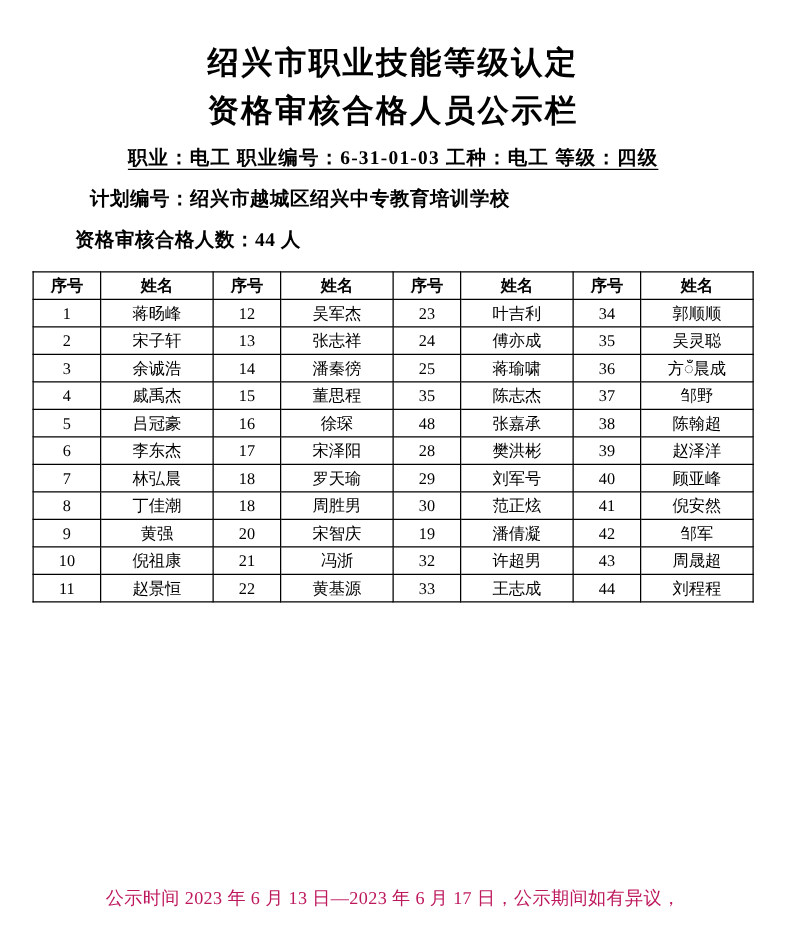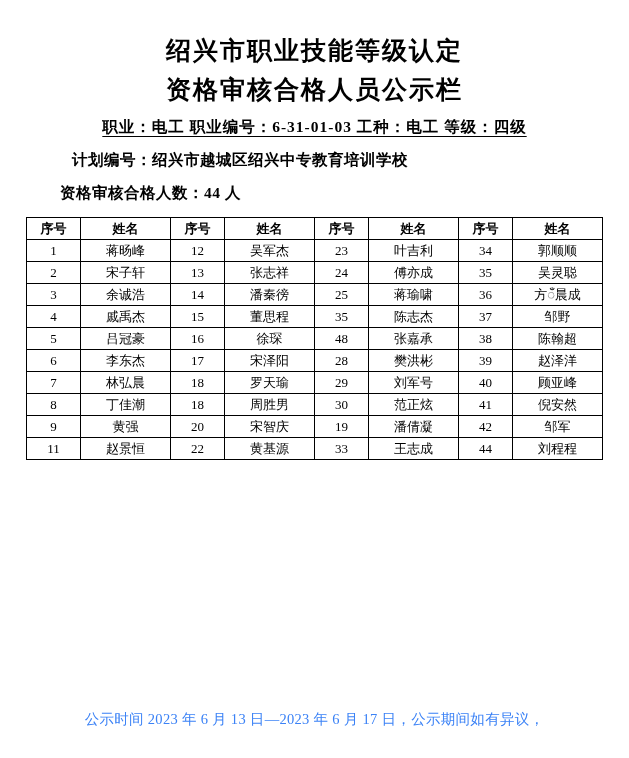--- a/index.html
+++ b/index.html
@@ -83,21 +83,21 @@
     position: absolute;
     left: 24px;
     right: 24px;
     bottom: 22px;
     text-align: center;
   }
   .footer-line {
     font-size: 14.5px;
     line-height: 2.2;
     letter-spacing: 0.3px;
-    color: #3b82f6;
+    color: #be185d;
   }
   .footer-line.l1 { text-indent: 0; }
 </style>
 </head>
 <body>
 
 <div class="page">
 
   <div class="title-block">
     <div class="title-line">绍兴市职业技能等级认定</div>
@@ -218,20 +218,30 @@
         <td>9</td>
         <td>黄强</td>
         <td>20</td>
         <td>宋智庆</td>
         <td>19</td>
         <td>潘倩凝</td>
         <td>42</td>
         <td>邹军</td>
       </tr>
       <tr>
+        <td>10</td>
+        <td>倪祖康</td>
+        <td>21</td>
+        <td>冯浙</td>
+        <td>32</td>
+        <td>许超男</td>
+        <td>43</td>
+        <td>周晟超</td>
+      </tr>
+      <tr>
         <td>11</td>
         <td>赵景恒</td>
         <td>22</td>
         <td>黄基源</td>
         <td>33</td>
         <td>王志成</td>
         <td>44</td>
         <td>刘程程</td>
       </tr>
     </tbody>

